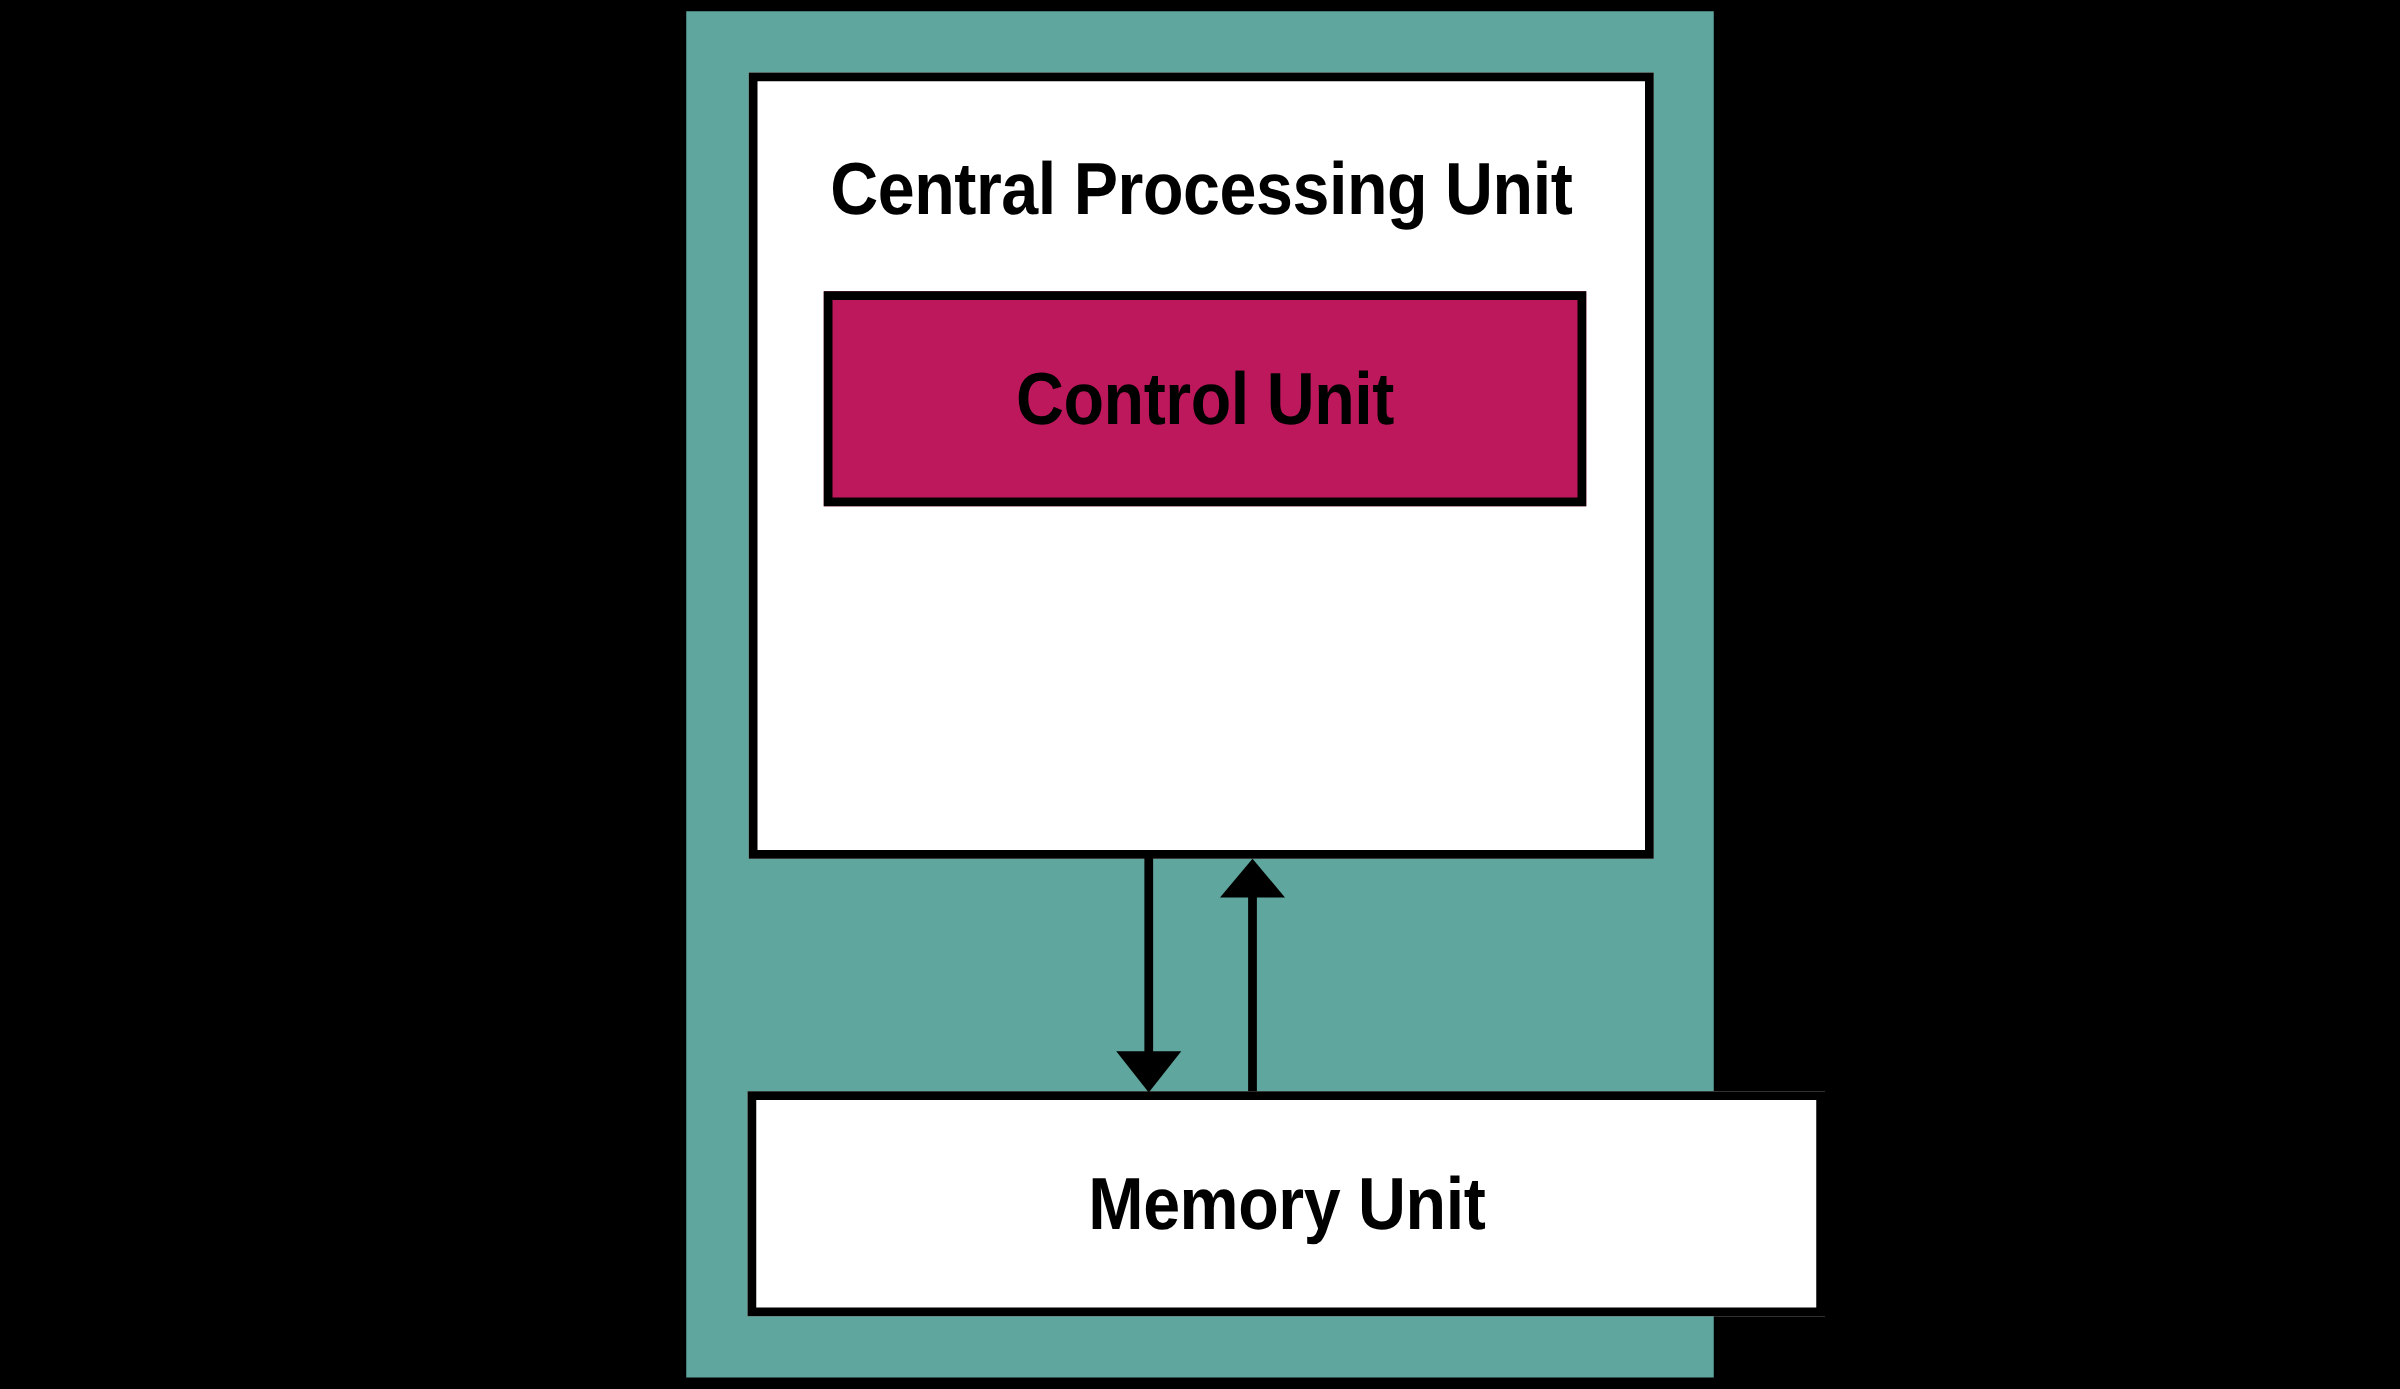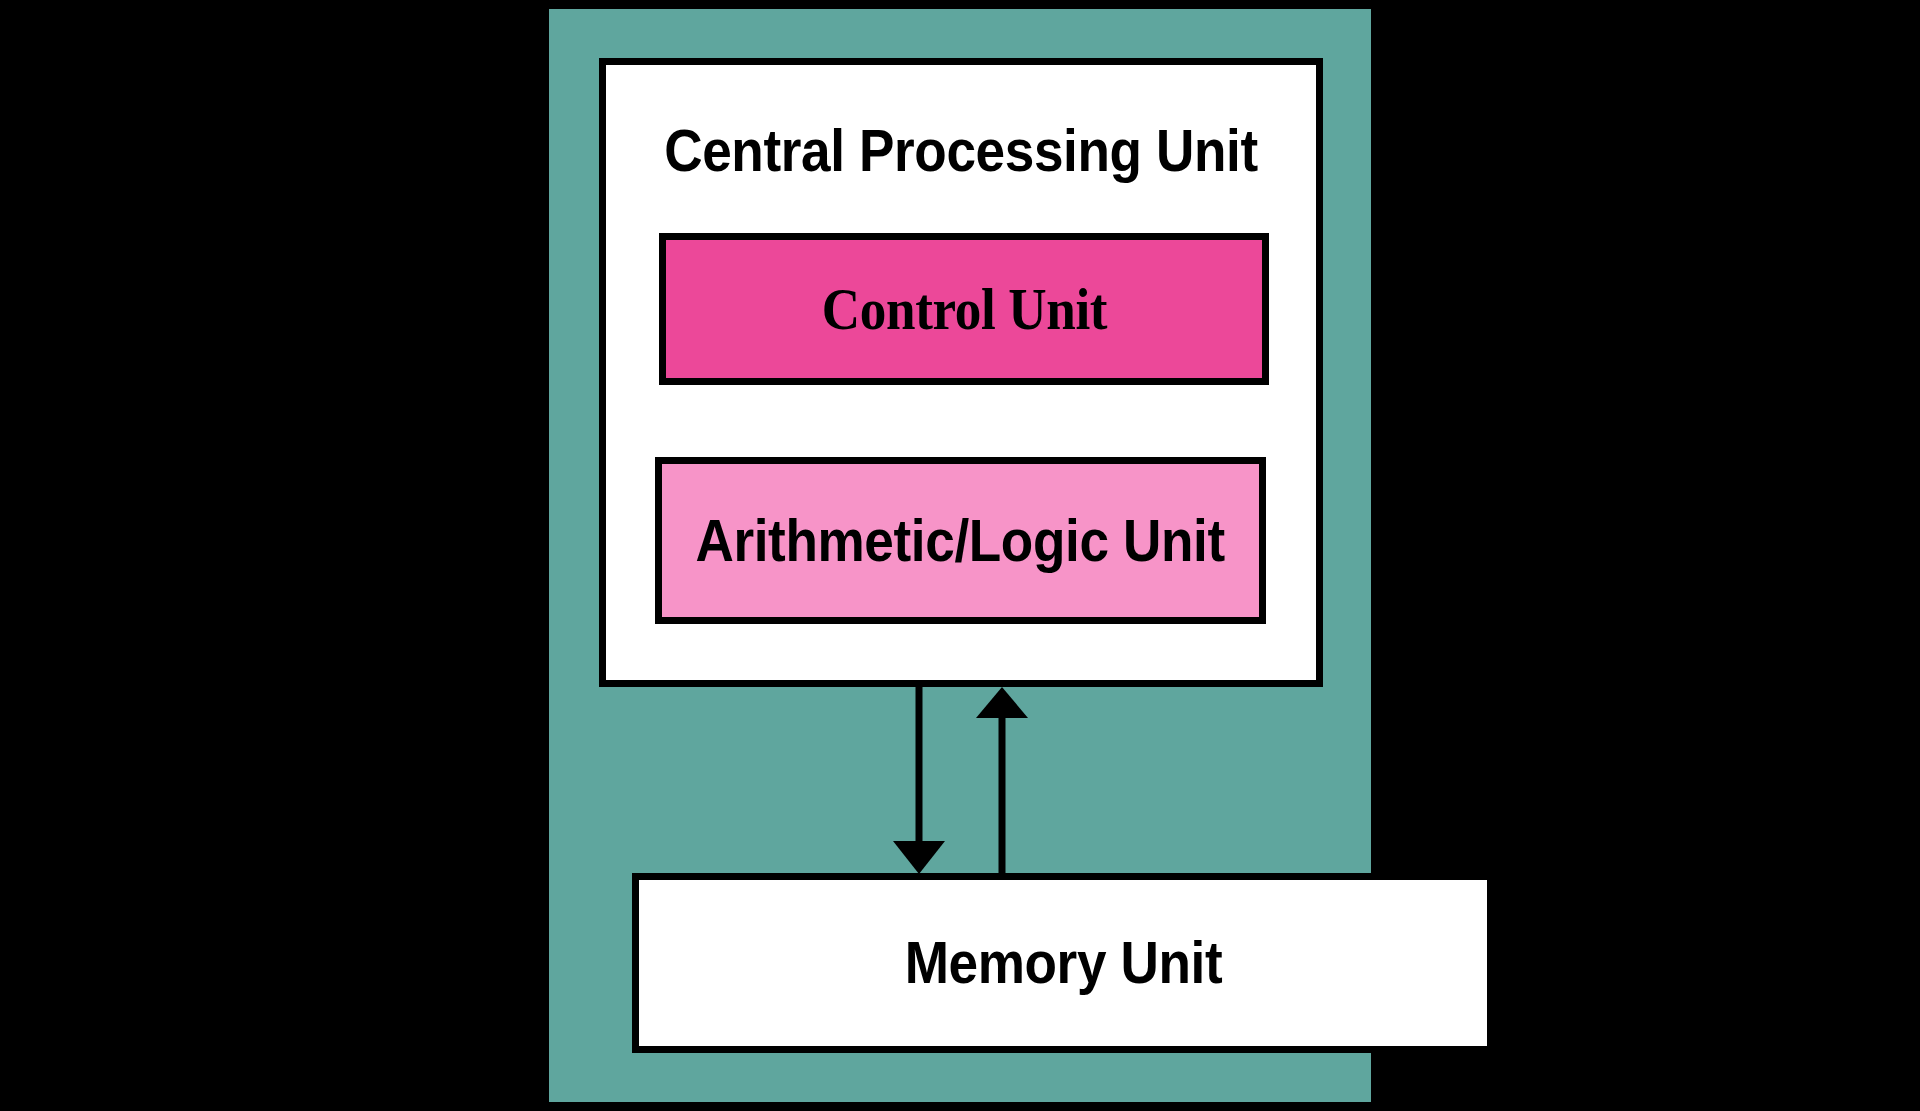--- a/index.html
+++ b/index.html
@@ -64,35 +64,34 @@
     line-height: 62px;
     letter-spacing: -0.4px;
     transform: scaleX(0.90);
     white-space: nowrap;
   }
 
   .control-unit-box {
     left: 659px;
     top: 233px;
     width: 610px;
-    height: 152px;
-    background: #ec4899;
-    font-family: Liberation Serif, serif;
+    height: 172px;
+    background: #be185d;
   }
 
   .alu-box {
     left: 655px;
     top: 457px;
     width: 611px;
     height: 167px;
     background: #F794C8;
   }
 
   .memory-box {
-    left: 632px;
+    left: 598px;
     top: 873px;
     width: 862px;
     height: 180px;
     background: #FFFFFF;
   }
 
   .block-label {
     color: #000000;
     font-weight: bold;
     font-size: 59px;
@@ -121,23 +120,20 @@
   <div class="teal-panel"></div>
 
   <div class="block cpu-box">
     <div class="cpu-title">Central Processing Unit</div>
   </div>
 
   <div class="block control-unit-box">
     <span class="block-label">Control Unit</span>
   </div>
 
-  <div class="block alu-box">
-    <span class="block-label">Arithmetic/Logic Unit</span>
-  </div>
 
   <div class="block memory-box">
     <span class="block-label">Memory Unit</span>
   </div>
 
   <svg class="arrows-layer" width="1920" height="1111" viewBox="0 0 1920 1111">
 
     <g>
       <rect x="915.5" y="686" width="7" height="156" fill="#000000"></rect>
       <polygon points="893,841 945,841 919,874" fill="#000000"></polygon>

